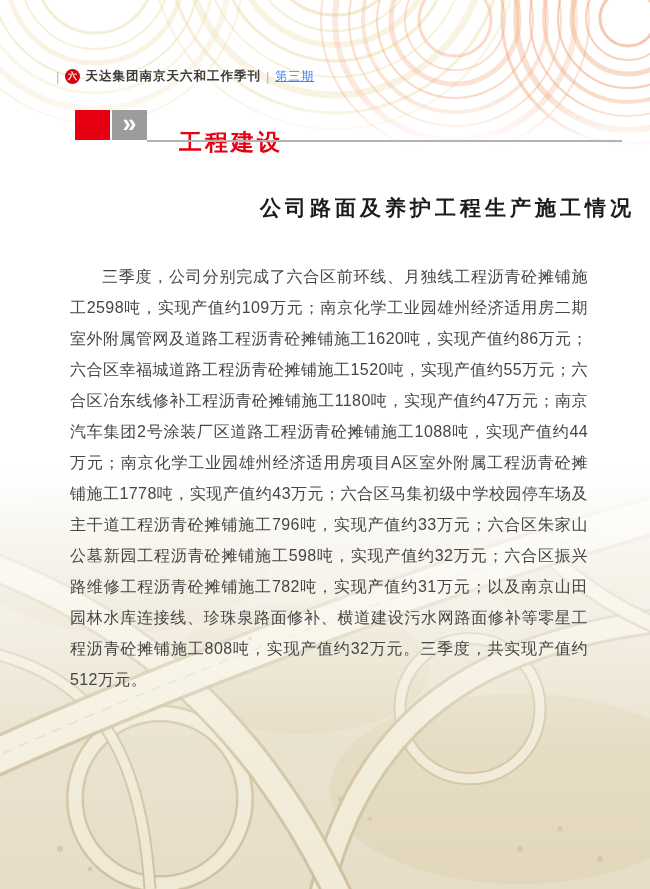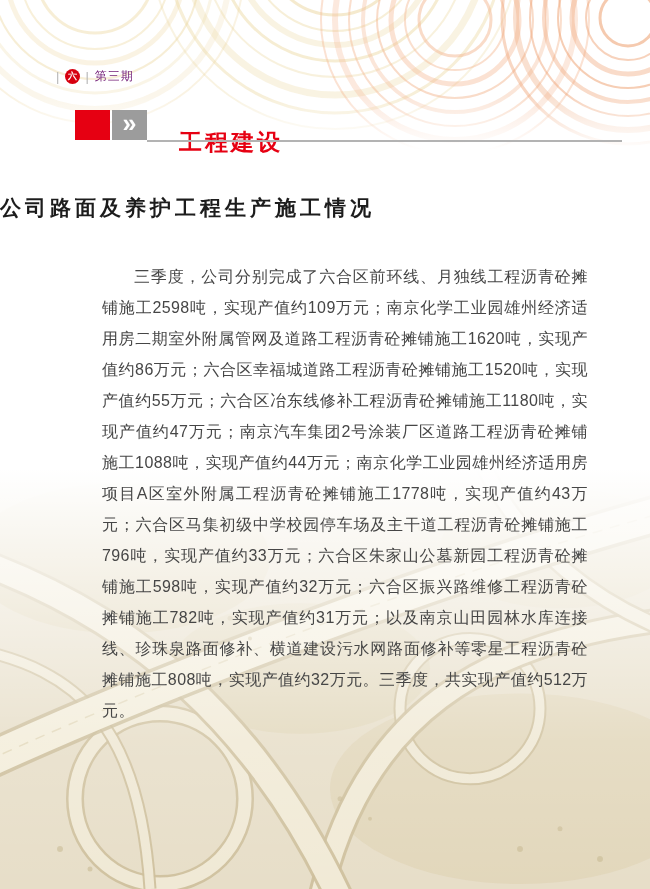--- a/index.html
+++ b/index.html
@@ -21,45 +21,45 @@
     display:flex;align-items:center;gap:5px;
     font-size:12.5px;font-weight:bold;color:#3c3c3c;letter-spacing:1px;
   }
   .header .bar{color:#b5b5b5;font-weight:400;font-size:13px;}
   .logo{
     width:15px;height:15px;border-radius:50%;
     background:#d7000f;color:#ffffff;
     display:flex;align-items:center;justify-content:center;
     font-size:9px;font-weight:bold;flex:0 0 auto;
   }
-  .issue{font-weight:400;color:#701a75;font-size:12px;letter-spacing:1px;}
+  .issue{font-weight:400;color:#3b82f6;font-size:12px;letter-spacing:1px;text-decoration:underline;}
   
   .banner{position:absolute;top:110px;left:75px;right:28px;height:30px;z-index:2;}
   .red-square{position:absolute;left:0;top:0;width:35px;height:30px;background:#e60012;}
   .chevron-box{
     position:absolute;left:37px;top:0;width:35px;height:30px;background:#9c9c9c;
     display:flex;align-items:center;justify-content:center;
     color:#ffffff;font-size:25px;font-weight:bold;line-height:1;padding-bottom:3px;box-sizing:border-box;
   }
   .section-title{
     position:absolute;left:88px;top:1px;margin:16px;
     font-size:23px;font-weight:bold;color:#e60012;letter-spacing:3px;line-height:30px;
   }
   .banner-rule{position:absolute;left:72px;right:0;bottom:-2px;height:2px;background:#b3b3b3;}
   
   .article-title{
     position:absolute;top:194px;left:0;right:15px;margin:0;z-index:2;
-    text-align:left;
+    text-align:right;
     font-family:"Liberation Serif","DejaVu Serif",serif;
     font-size:21px;font-weight:bold;color:#1c1c1c;letter-spacing:4px;
   }
   .body-text{
     position:absolute;top:261px;left:70px;right:62px;z-index:2;
     font-size:16px;line-height:31px;color:#464646;
-    text-align:justify;letter-spacing:0.4px;margin-left:32px;
+    text-align:justify;letter-spacing:0.4px;
   }
   .body-text p{margin:0;text-indent:2em;}
   .body-text p + p{margin-top:19px;}
 </style>
 </head>
 <body>
 
 <div class="page">
 
   <svg class="swirls" viewBox="0 0 650 150" preserveAspectRatio="none">
@@ -155,20 +155,21 @@
         <circle cx="120" cy="150" r="2.5"></circle>
     </g>
     <rect width="650" height="420" fill="url(#fadeTop)"></rect>
   </svg>
 
   <div class="header">
     <span class="bar">|</span>
     <span class="logo">
       <span>六</span>
     </span>
+    <span class="journal-title">天达集团南京天六和工作季刊</span>
     <span class="bar">|</span>
     <span class="issue">第三期</span>
   </div>
 
   <div class="banner">
     <div class="red-square"></div>
     <div class="chevron-box">
       <span>»</span>
     </div>
     <h2 class="section-title">工程建设</h2>

